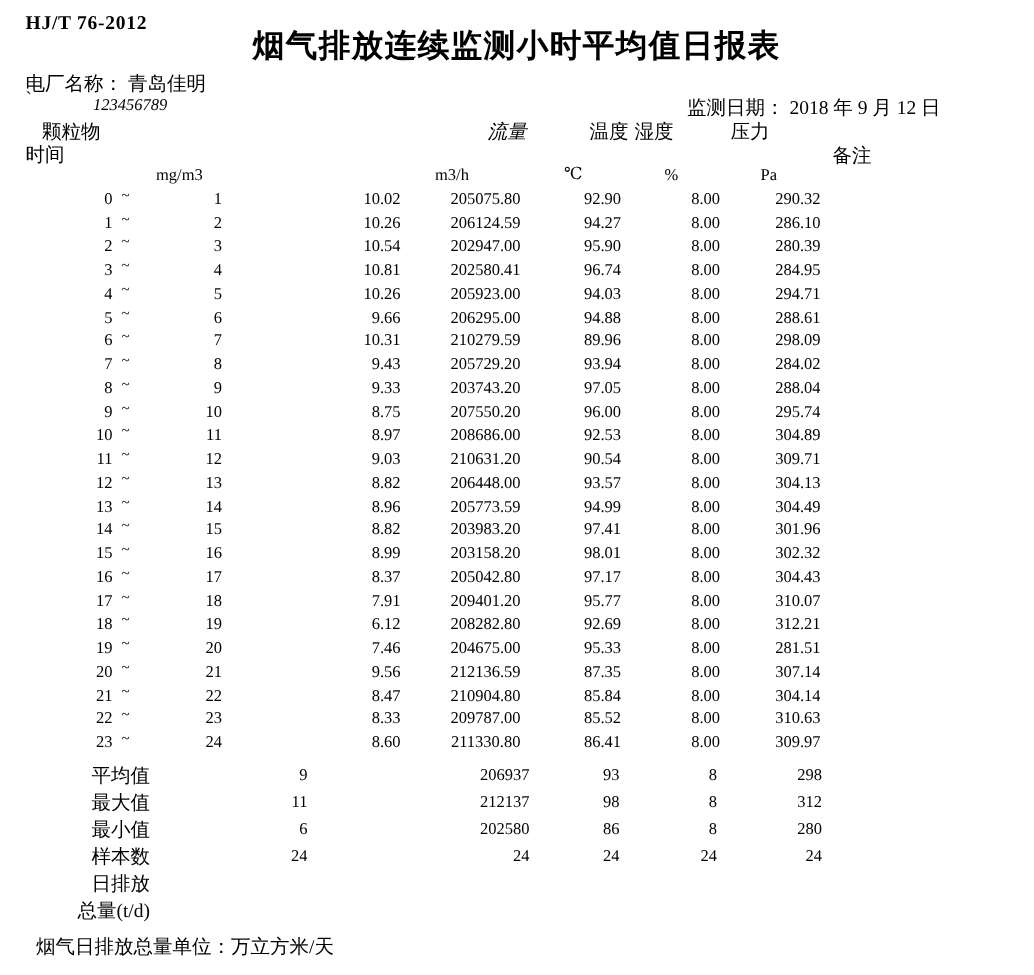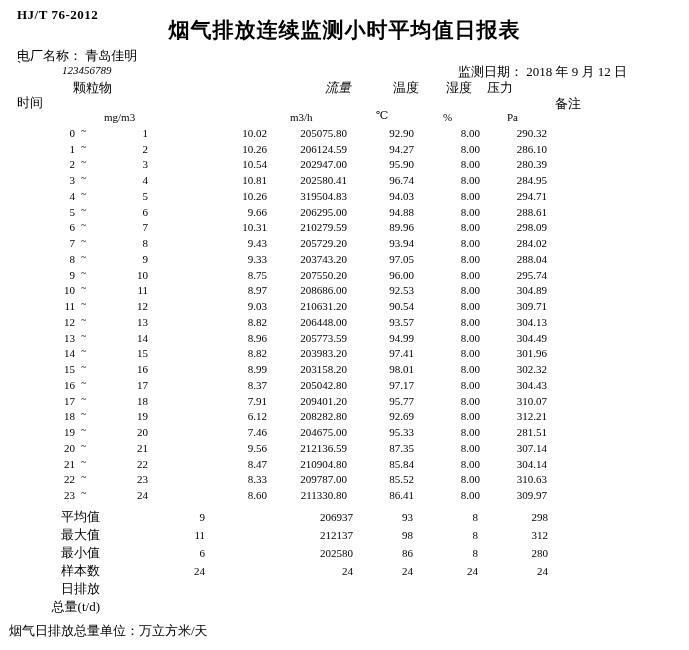--- a/index.html
+++ b/index.html
@@ -9,43 +9,43 @@
     font-family:"Liberation Serif","DejaVu Serif",serif;
   }
   .abs{position:absolute;white-space:nowrap;}
   .standard{left:17px;top:7px;font-size:13px;font-weight:bold;letter-spacing:.5px;}
   .title{left:0;right:0;top:16px;text-align:center;font-size:21px;font-weight:bold;letter-spacing:1px;}
   .plant-line{left:17px;top:47px;font-size:13px;}
   .stray{left:17px;top:58px;font-size:13px;}
   .plant-code{left:62px;top:64px;font-size:11px;font-style:italic;}
   .date-line{left:458px;top:63px;font-size:13px;font-family:Liberation Serif, serif;}
   .lbl{font-size:13px;}
-  .particulate-h{left:28px;top:79px;margin-left:45px;}
+  .particulate-h{left:28px;top:79px;}
   .time-h{left:17px;top:94px;}
   .flow-h{left:325px;top:79px;font-style:italic;}
   .temp-h{left:393px;top:79px;}
-  .hum-h{left:446px;top:79px;}
+  .hum-h{left:423px;top:79px;}
   .press-h{left:487px;top:79px;}
   .remark-h{left:555px;top:95px;}
   .unit{font-size:11px;margin-left:20px;}
   .u-dust{left:84px;top:111px;}
   .u-flow{left:270px;top:111px;}
   .u-temp{left:356px;top:109px;}
   .u-hum{left:423px;top:111px;}
   .u-press{left:487px;top:111px;}
   table{border-collapse:collapse;table-layout:fixed;width:689px;}
   td{padding:0;font-size:11px;text-align:right;overflow:hidden;}
   #hourly-table{position:absolute;left:0;top:125px;}
   #hourly-table tr{height:15.75px;}
   td.tilde{text-align:left;padding-left:6px;}
   td.tilde span{position:relative;top:-3px;font-size:10px;}
   #summary-table{position:absolute;left:0;top:508px;}
   #summary-table tr{height:16px;}
   td.sum-label{text-align:right;padding-left:17px;font-size:13px;}
-  .footer-note{left:9px;top:622px;font-size:13px;}
+  .footer-note{left:24px;top:622px;font-size:13px;}
 </style>
 </head>
 <body>
 
 <div class="abs standard">HJ/T 76-2012</div>
 <div class="abs title">烟气排放连续监测小时平均值日报表</div>
 
 <div class="abs plant-line"><span>电厂名称：</span> <span>青岛佳明</span></div>
 <div class="abs stray">`</div>
 <div class="abs plant-code">123456789</div>
@@ -120,21 +120,21 @@
         <td>96.74</td>
         <td>8.00</td>
         <td>284.95</td>
         <td></td>
       </tr>
       <tr>
         <td>4</td>
         <td class="tilde"><span>~</span></td>
         <td>5</td>
         <td>10.26</td>
-        <td>319504.83</td>
+        <td>205923.00</td>
         <td>94.03</td>
         <td>8.00</td>
         <td>294.71</td>
         <td></td>
       </tr>
       <tr>
         <td>5</td>
         <td class="tilde"><span>~</span></td>
         <td>6</td>
         <td>9.66</td>

